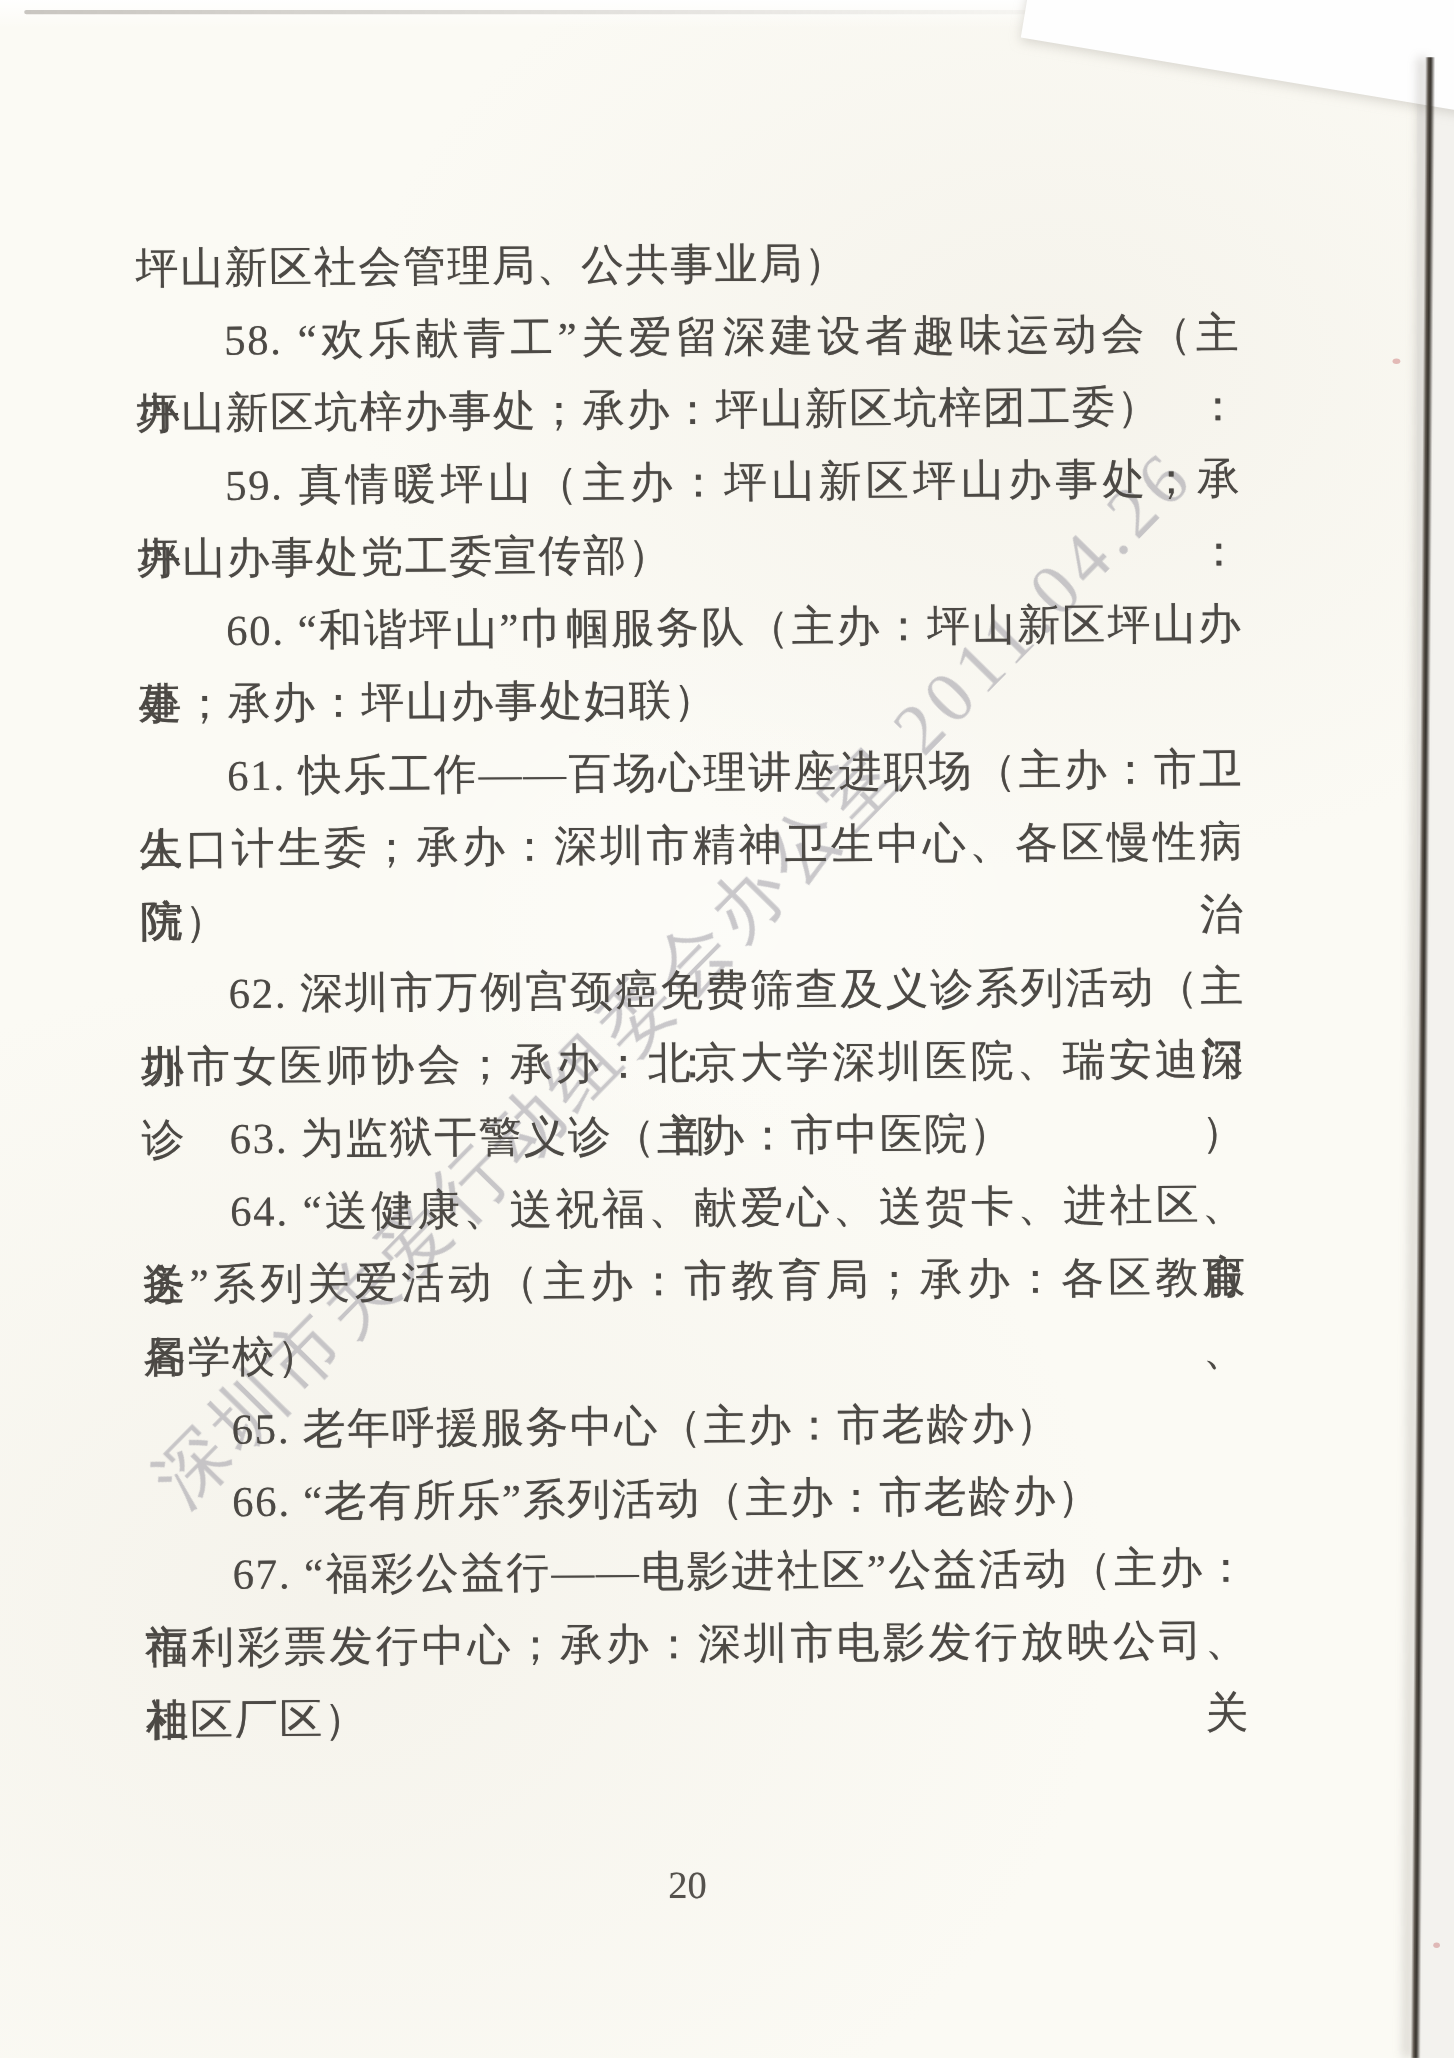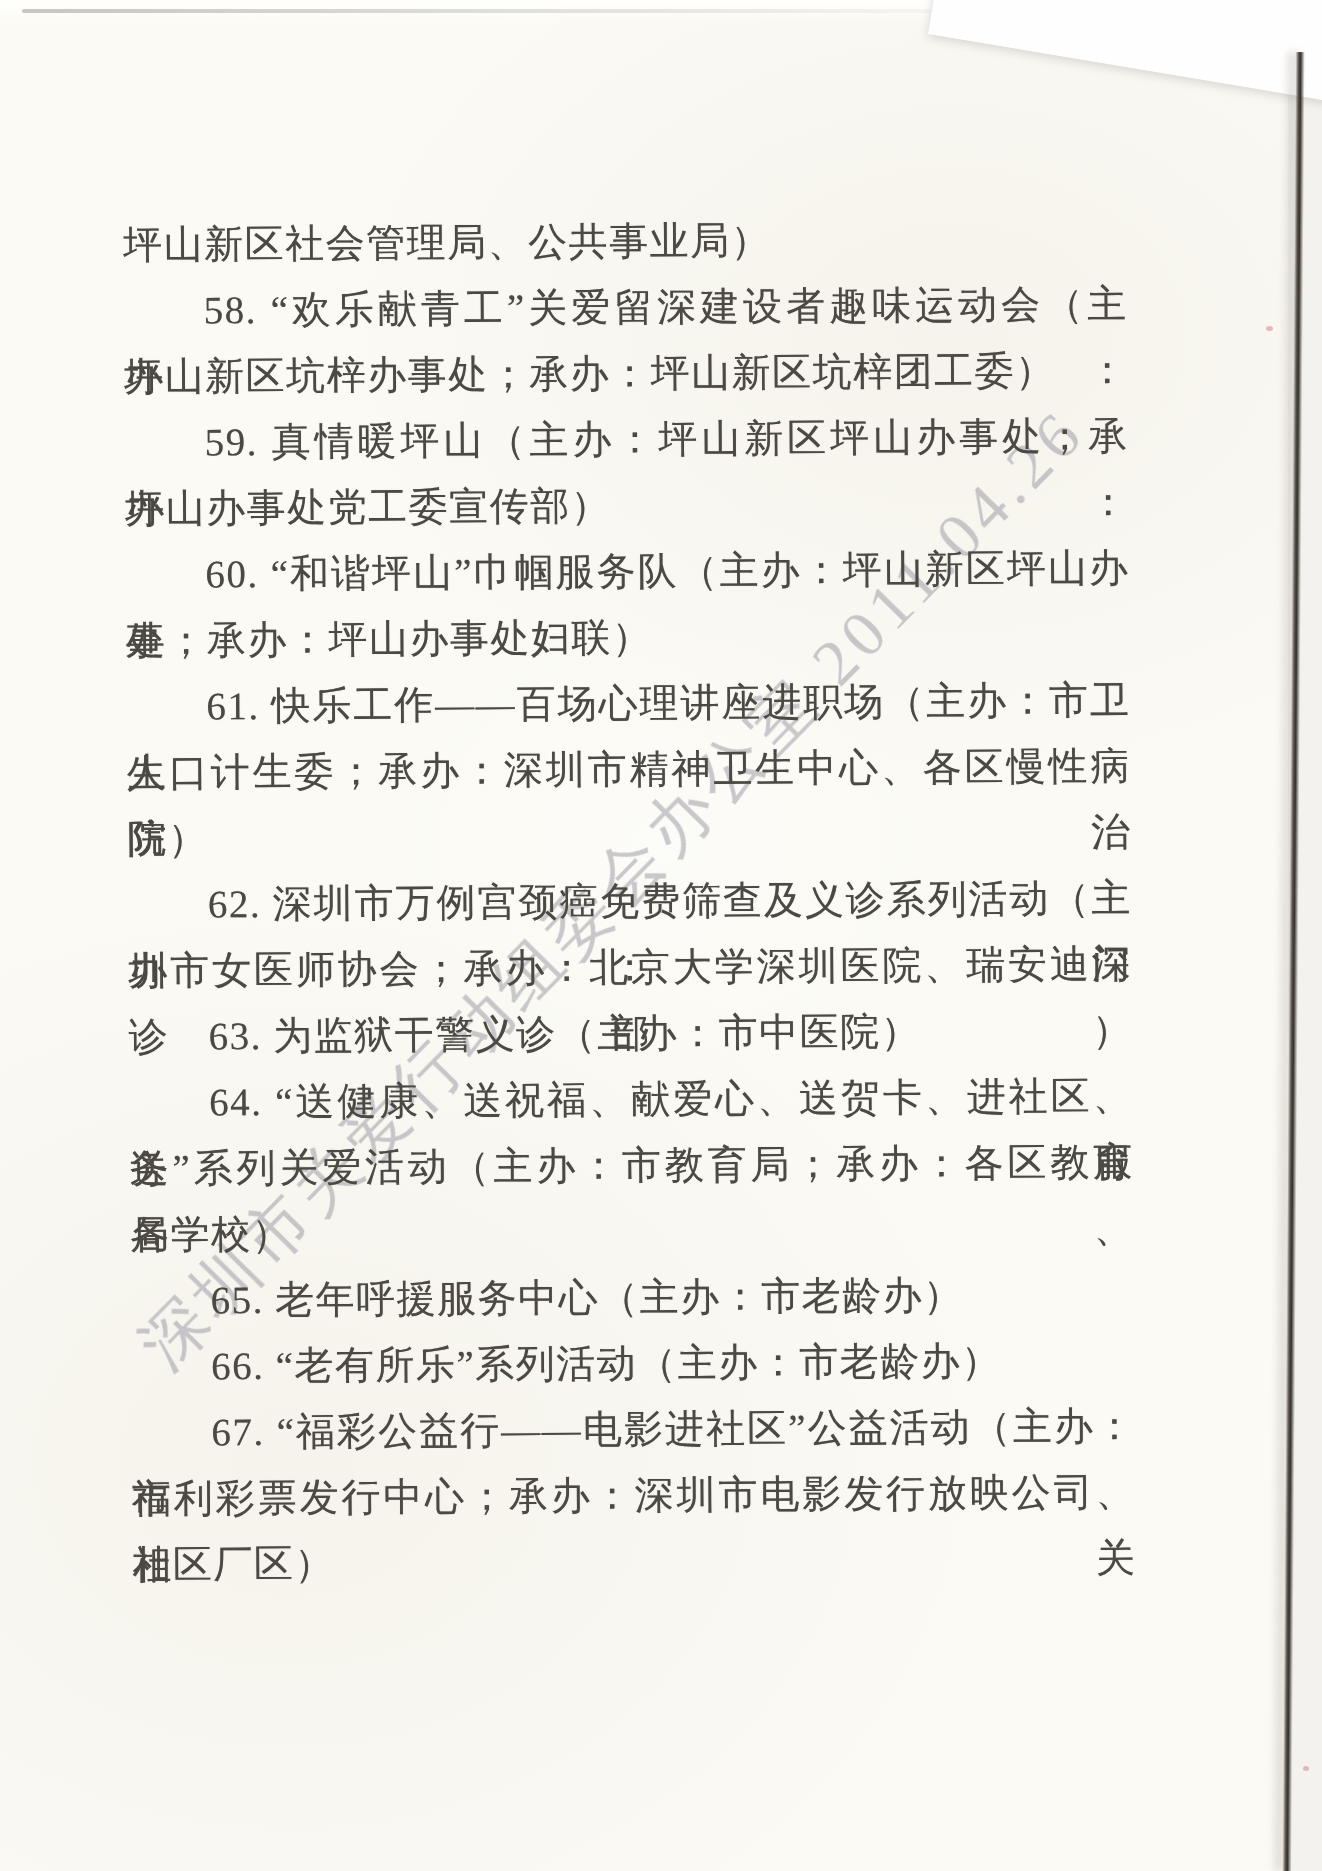--- a/index.html
+++ b/index.html
@@ -116,13 +116,14 @@
       <div class="line indent fill">64. “送健康、送祝福、献爱心、送贺卡、进社区、送服</div>
       <div class="line fill">务”系列关爱活动（主办：市教育局；承办：各区教育局、</div>
       <div class="line">各学校）</div>
       <div class="line indent">65. 老年呼援服务中心（主办：市老龄办）</div>
       <div class="line indent">66. “老有所乐”系列活动（主办：市老龄办）</div>
       <div class="line indent fill">67. “福彩公益行——电影进社区”公益活动（主办：市</div>
       <div class="line fill">福利彩票发行中心；承办：深圳市电影发行放映公司、相关</div>
       <div class="line">社区厂区）</div>
     </div>
 
+  <div class="page-number">20</div>
 </div>
 
 </body></html>

